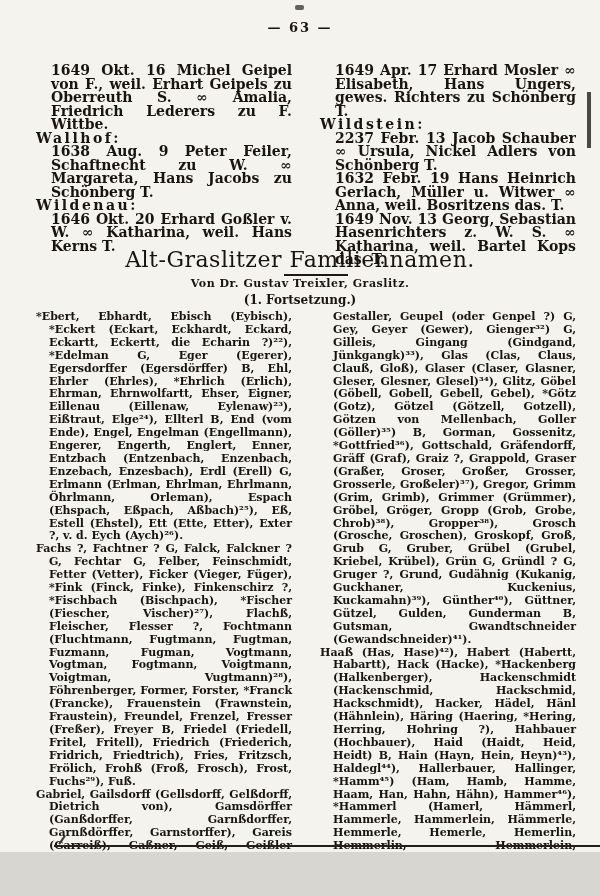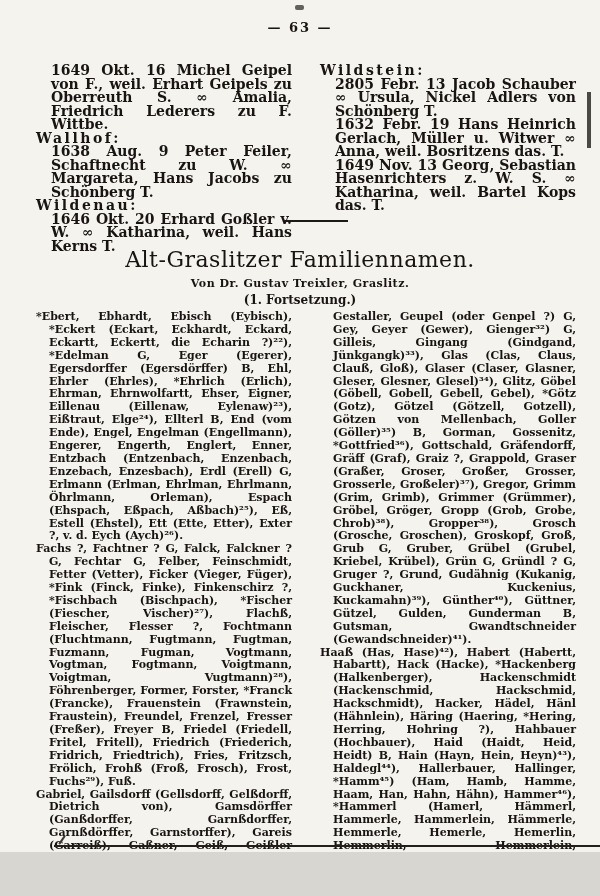--- a/index.html
+++ b/index.html
@@ -79,22 +79,23 @@
 
   <div class="records">
     <div class="body-col">
       <p class="entry">1649 Okt. 16 Michel Geipel von F., weil. Erhart Geipels zu Oberreuth S. ∞ Amalia, Friedrich Lederers zu F. Wittbe.</p>
       <p class="rec-heading">Wallhof:</p>
       <p class="entry">1638 Aug. 9 Peter Feiler, Schaftnecht zu W. ∞ Margareta, Hans Jacobs zu Schönberg T.</p>
       <p class="rec-heading">Wildenau:</p>
       <p class="entry">1646 Okt. 20 Erhard Goßler v. W. ∞ Katharina, weil. Hans Kerns T.</p>
     </div>
     <div class="body-col">
+      <p class="entry">1649 Apr. 17 Erhard Mosler ∞ Elisabeth, Hans Ungers, gewes. Richters zu Schönberg T.</p>
       <p class="rec-heading">Wildstein:</p>
-      <p class="entry">2805 Febr. 13 Jacob Schauber ∞ Ursula, Nickel Adlers von Schönberg T.</p>
+      <p class="entry">2237 Febr. 13 Jacob Schauber ∞ Ursula, Nickel Adlers von Schönberg T.</p>
       <p class="entry">1632 Febr. 19 Hans Heinrich Gerlach, Müller u. Witwer ∞ Anna, weil. Bosritzens das. T.</p>
       <p class="entry">1649 Nov. 13 Georg, Sebastian Hasenrichters z. W. S. ∞ Katharina, weil. Bartel Kops das. T.</p>
       <div class="section-rule"></div>
     </div>
   </div>
 
   <div class="article-header">
     <h1 class="article-title">Alt-Graslitzer Familiennamen.</h1>
     <div class="article-byline">Von Dr. Gustav Treixler, Graslitz.</div>
     <div class="article-continuation">(1. Fortsetzung.)</div>

